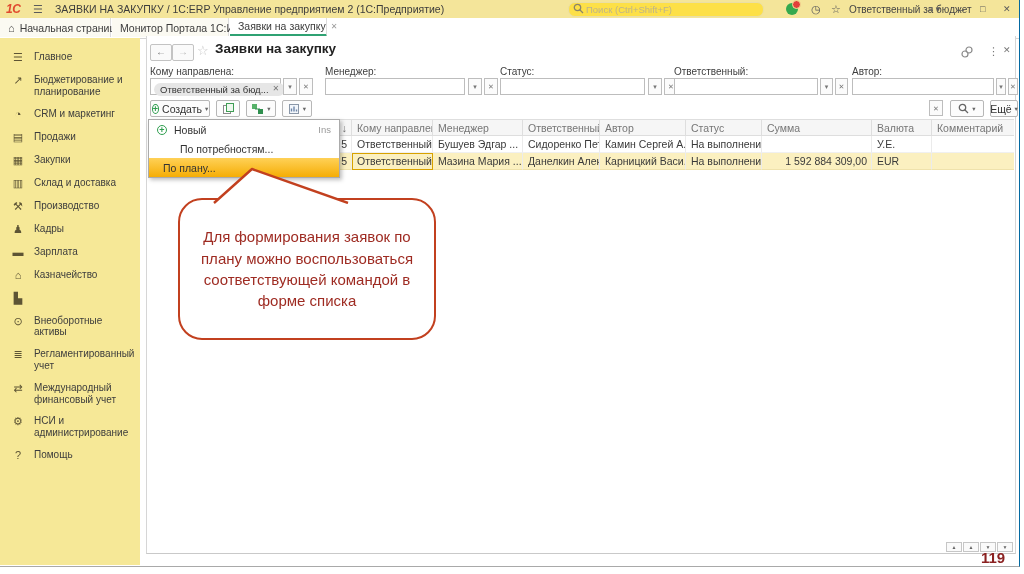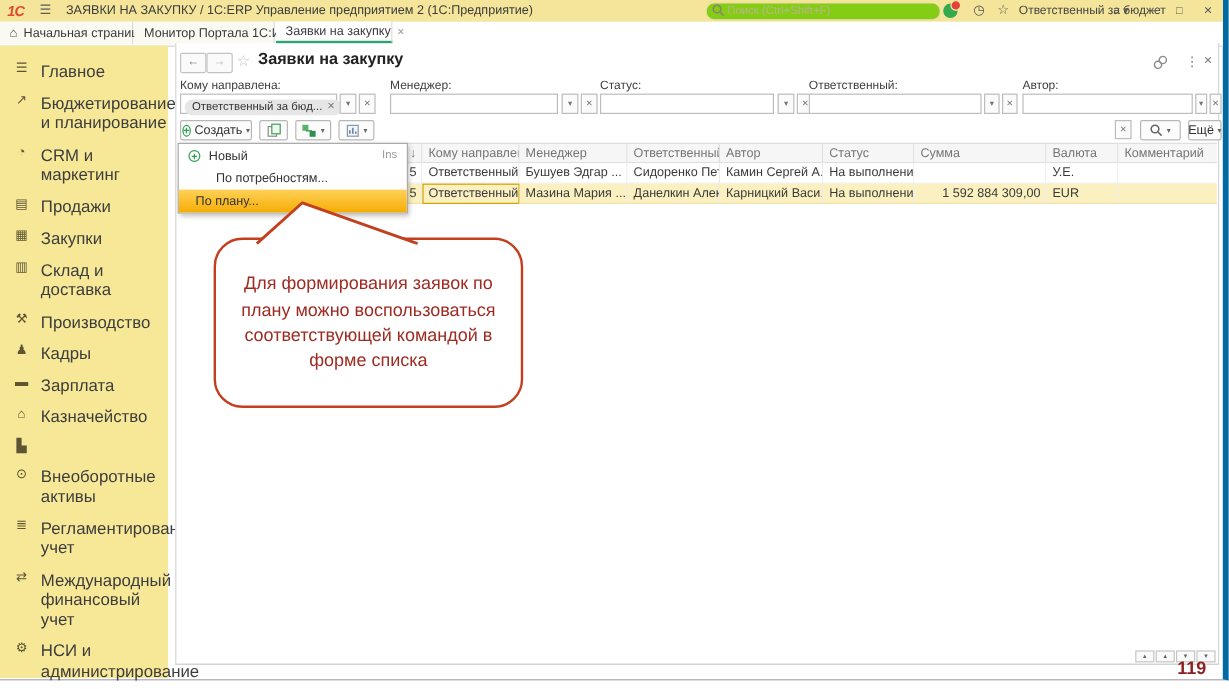--- a/index.html
+++ b/index.html
@@ -1,42 +1,42 @@
 <!DOCTYPE html>
 <html><head>
 <meta charset="utf-8">
 <style>
   html,body{margin:0;padding:0}
   body{width:1024px;height:574px;position:relative;overflow:hidden;background:#fff;
        font-family:"Liberation Sans",sans-serif;color:#333;-webkit-font-smoothing:antialiased}
   .window{position:absolute;left:0;top:0;width:1019px;height:566px;background:#fff;
-          border-right:5px solid #0369a1;border-bottom:1px solid #a9a9a9}
+          border-right:1px solid #0369a1;border-bottom:1px solid #a9a9a9}
   
   .titlebar{position:absolute;left:0;top:0;width:100%;height:18px;background:#f4e59a;border-bottom:1px solid #e7d88e}
   .logo{position:absolute;left:6px;top:2px;font-weight:bold;font-style:italic;font-size:12px;color:#e0492e;letter-spacing:-.5px}
   .tb-ico{position:absolute;top:2px;font-size:11px;color:#5b5b5b;line-height:14px}
   .win-title{position:absolute;left:55px;top:3px;font-size:10.5px;color:#3c3c3c;white-space:nowrap}
-  .gsearch{position:absolute;left:588px;top:2px;width:190px;height:13px;background:#84cc16;border-radius:7px;border:1px solid #eadfa5;display:flex;align-items:flex-start;padding-left:4px}
+  .gsearch{position:absolute;left:568px;top:2px;width:190px;height:13px;background:#fde047;border-radius:7px;border:1px solid #eadfa5;display:flex;align-items:flex-start;padding-left:4px}
   .gsearch input{border:none;outline:none;background:transparent;font-size:9.5px;color:#555;width:160px;font-family:"Liberation Sans",sans-serif}
   .gsearch input::placeholder{color:#bdb38a}
   .notif{position:absolute;left:786px;top:3px;width:12px;height:12px;border-radius:50%;background:#34a94e}
   .notif .badge{position:absolute;right:-3px;top:-3px;width:7px;height:7px;border-radius:50%;background:#e2403a;border:1px solid #f4e59a}
   .user{position:absolute;left:849px;top:4px;font-size:10px;color:#444;white-space:nowrap}
   
   .tabbar{position:absolute;left:0;top:18px;width:100%;height:20px;background:#ffffff;border-bottom:1px solid #d4d4d4}
   .tab{position:absolute;top:0;height:19px;display:flex;align-items:center;gap:5px;padding:0 8px;
        font-size:10.5px;color:#3b3b3b;border-right:1px solid #dcdcdc;background:#fbfaf2;white-space:nowrap}
   .tab.active{background:#fff;border-bottom:3px solid #2fa273;height:16px}
   .tab .tclose{color:#9a9a9a;font-size:8px}
   .tab .thome{color:#555;font-size:11px}
   
   .sidebar{position:absolute;left:0;top:38px;width:140px;height:527px;background:#f6e897;padding-top:8px;box-sizing:border-box}
   .sb-item{display:flex;gap:8px;padding:5px 4px 5px 10px;cursor:pointer}
   .sb-ico{width:16px;min-width:16px;text-align:center;font-size:11px;color:#5d5434;line-height:13px}
-  .sb-label{font-size:14px;line-height:1.18;color:#3d3d3d}
+  .sb-label{font-size:10px;line-height:1.18;color:#3d3d3d}
   
   .formpane{position:absolute;left:146px;top:36px;width:868px;height:517px;border-left:1px solid #d6d6d6;border-right:1px solid #d6d6d6;border-bottom:1px solid #c9c9c9;background:#fff}
   .navbtn{position:absolute;top:44px;width:20px;height:15px;background:#fafafa;border:1px solid #c3c3c3;border-radius:2px;font-size:10px;color:#777;text-align:center;line-height:14px}
   .formstar{position:absolute;left:197px;top:43px;color:#c7c7c7;font-size:13px}
   .ftitle{position:absolute;left:215px;top:41px;font-size:13.5px;font-weight:bold;color:#222}
   .hdr-ico{position:absolute;top:45px;color:#787878;font-size:11px}
   
   .flabel{position:absolute;top:66px;font-size:10px;color:#3e3e3e;white-space:nowrap}
   .finput{position:absolute;top:78px;height:17px;background:#fff;border:1px solid #bdbdbd;box-sizing:border-box}
   .fbtn{position:absolute;top:78px;width:14px;height:17px;background:#fbfbfb;border:1px solid #bdbdbd;box-sizing:border-box;

